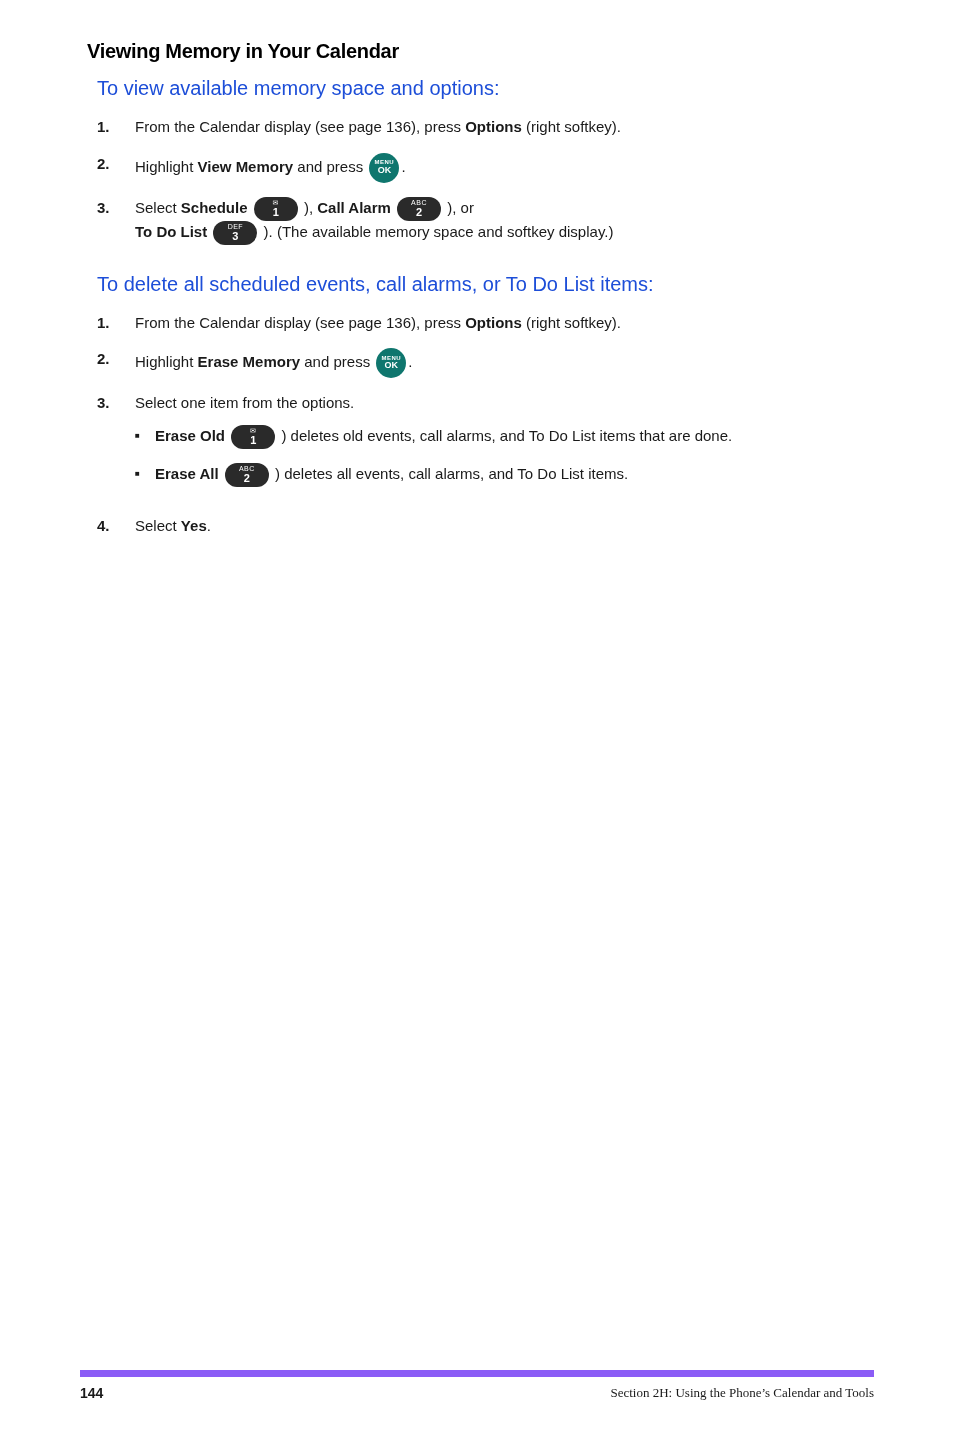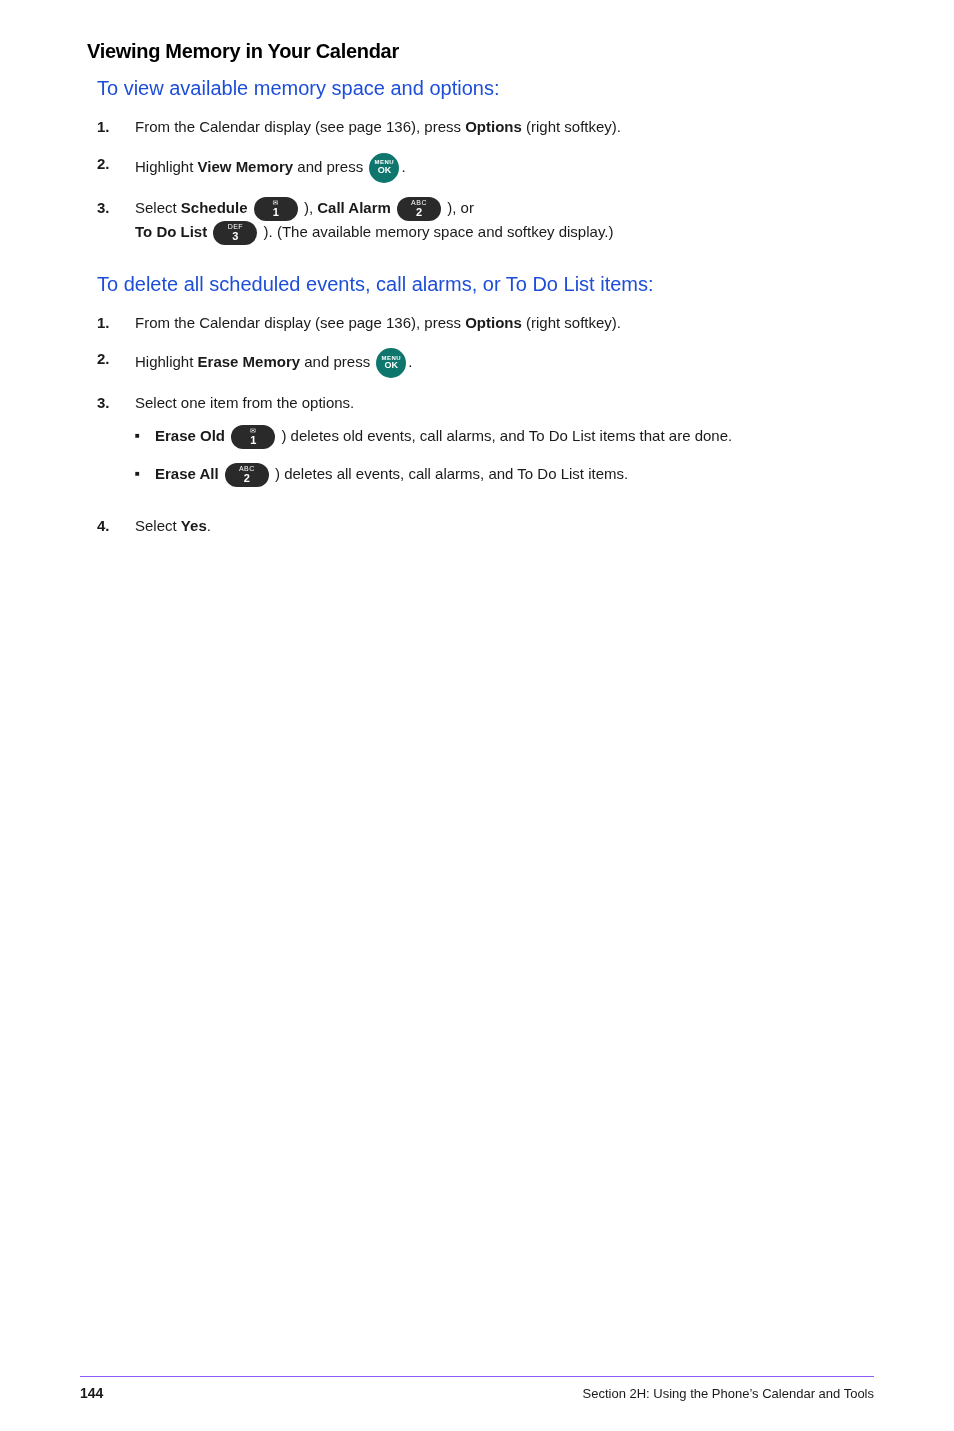--- a/index.html
+++ b/index.html
@@ -158,32 +158,33 @@
     .page-footer {
       position: absolute;
       bottom: 30px;
       left: 80px;
       right: 80px;
       display: flex;
       justify-content: space-between;
       align-items: center;
       font-size: 13px;
       color: #1a1a1a;
-      border-top: 1px solid #8b5cf6;
+      border-top: 7px solid #8b5cf6;
       padding-top: 8px;
     }
 
     .footer-page-num {
       font-weight: bold;
       font-size: 14px;
     }
 
     .footer-section {
       font-size: 13px;
       text-align: right;
+      font-family: Liberation Serif, serif;
     }
   </style>
 </head>
 <body>
 
 <div class="page-content">
 
   <div>
     <h1>Viewing Memory in Your Calendar</h1>
     <p class="section-intro">To view available memory space and options:</p>

